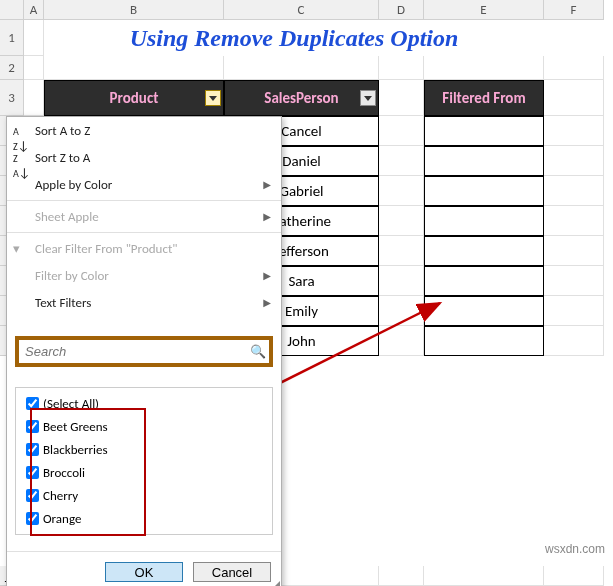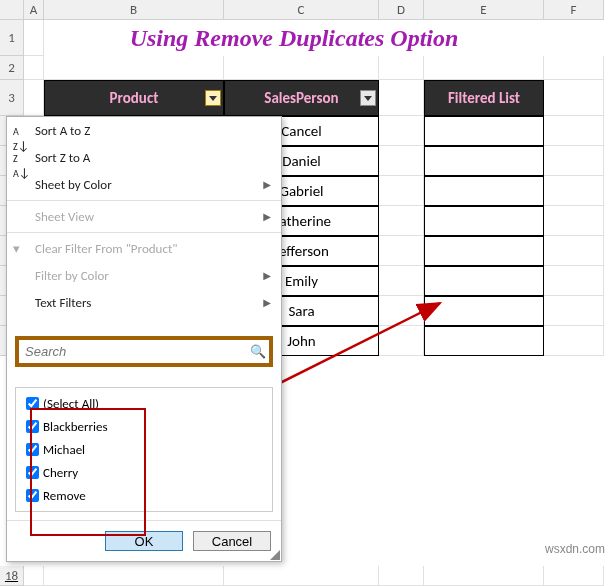--- a/index.html
+++ b/index.html
@@ -56,21 +56,21 @@
   border-bottom: 1px solid #e0e0e0;
   display: flex;
   align-items: center;
   justify-content: center;
 }
 .title-cell {
   font-family: 'Times New Roman', serif;
   font-style: italic;
   font-weight: bold;
   font-size: 24px;
-  color: #a21caf;
+  color: #1d4ed8;
   justify-content: center;
 }
 .header-cell {
   background: #2d2d2d;
   color: #f9a8d4;
   font-weight: bold;
   border: 1px solid #000;
   font-size: 15px;
   position: relative;
 }
@@ -123,21 +123,21 @@
 .fm-search {
   margin: 20px 8px;
   display:flex;
   border:4px solid #a16207;
 }
 .fm-search input {
   flex:1; border:none; padding:4px 6px; font-size:13px; font-style:italic; color:#888; outline:none;
 }
 .fm-search .mag { width:22px; display:flex; align-items:center; justify-content:center; color:#555;}
 .fm-list {
-  margin: 4px 8px 8px 8px;
+  margin: 4px 8px 16px 8px;
   border:1px solid #ccc;
   padding:4px 2px;
   max-height:160px;
   position:relative;
 }
 .fm-check {
   display:flex; align-items:center; padding:2px 4px; font-size:13px;
 }
 .fm-check input { margin-right:4px;}
 .fm-highlight {
@@ -206,21 +206,21 @@
       <div class="cell col-B header-cell">
         <span>Product</span>
         <div class="filter-btn active"></div>
       </div>
       <div class="cell col-C header-cell">
         <span>SalesPerson</span>
         <div class="filter-btn"></div>
       </div>
       <div class="cell col-D"></div>
       <div class="cell col-E header-cell">
-        <span>Filtered List</span>
+        <span>Filtered From</span>
       </div>
       <div class="cell col-F"></div>
     </div>
 
     <div class="row">
         <div class="rownum"></div>
         <div class="cell col-A"></div>
         <div class="cell col-B data-cell"></div>
         <div class="cell col-C data-cell">Cancel</div>
         <div class="cell col-D"></div>
@@ -260,30 +260,30 @@
         <div class="cell col-B data-cell"></div>
         <div class="cell col-C data-cell">Jefferson</div>
         <div class="cell col-D"></div>
         <div class="cell col-E data-cell"></div>
         <div class="cell col-F"></div>
       </div>
     <div class="row">
         <div class="rownum"></div>
         <div class="cell col-A"></div>
         <div class="cell col-B data-cell"></div>
+        <div class="cell col-C data-cell">Sara</div>
+        <div class="cell col-D"></div>
+        <div class="cell col-E data-cell"></div>
+        <div class="cell col-F"></div>
+      </div>
+    <div class="row">
+        <div class="rownum"></div>
+        <div class="cell col-A"></div>
+        <div class="cell col-B data-cell"></div>
         <div class="cell col-C data-cell">Emily</div>
-        <div class="cell col-D"></div>
-        <div class="cell col-E data-cell"></div>
-        <div class="cell col-F"></div>
-      </div>
-    <div class="row">
-        <div class="rownum"></div>
-        <div class="cell col-A"></div>
-        <div class="cell col-B data-cell"></div>
-        <div class="cell col-C data-cell">Sara</div>
         <div class="cell col-D"></div>
         <div class="cell col-E data-cell"></div>
         <div class="cell col-F"></div>
       </div>
     <div class="row">
         <div class="rownum"></div>
         <div class="cell col-A"></div>
         <div class="cell col-B data-cell"></div>
         <div class="cell col-C data-cell">John</div>
         <div class="cell col-D"></div>
@@ -296,26 +296,26 @@
 <div class="filter-menu">
   <div class="fm-item">
     <span class="ico"><span class="sort-icon-az">A<br>Z</span>↓</span>
     <span>Sort A to Z</span>
   </div>
   <div class="fm-item">
     <span class="ico"><span class="sort-icon-za">Z<br>A</span>↓</span>
     <span>Sort Z to A</span>
   </div>
   <div class="fm-item">
-    <span>Sheet by Color</span>
+    <span>Apple by Color</span>
     <span class="arrow">▶</span>
   </div>
   <div class="fm-sep"></div>
   <div class="fm-item disabled">
-    <span>Sheet View</span>
+    <span>Sheet Apple</span>
     <span class="arrow">▶</span>
   </div>
   <div class="fm-sep"></div>
   <div class="fm-item disabled">
     <span class="ico">▾</span>
     <span>Clear Filter From "Product"</span>
   </div>
   <div class="fm-item disabled">
     <span>Filter by Color</span>
     <span class="arrow">▶</span>
@@ -328,33 +328,37 @@
     <input type="text" placeholder="Search" style="">
     <div class="mag">🔍</div>
   </div>
   <div class="fm-list">
     <div class="fm-check">
         <input type="checkbox" checked="" style="">
         <span>(Select All)</span>
       </div>
     <div class="fm-check">
         <input type="checkbox" checked="" style="">
+        <span>Beet Greens</span>
+      </div>
+    <div class="fm-check">
+        <input type="checkbox" checked="" style="">
         <span>Blackberries</span>
       </div>
     <div class="fm-check">
         <input type="checkbox" checked="" style="">
-        <span>Michael</span>
+        <span>Broccoli</span>
       </div>
     <div class="fm-check">
         <input type="checkbox" checked="" style="">
         <span>Cherry</span>
       </div>
     <div class="fm-check">
         <input type="checkbox" checked="" style="">
-        <span>Remove</span>
+        <span>Orange</span>
       </div>
     <div class="fm-highlight"></div>
   </div>
   <div class="fm-buttons">
     <button class="primary">OK</button>
     <button>Cancel</button>
   </div>
   <div class="resize-grip"></div>
 </div>
 

